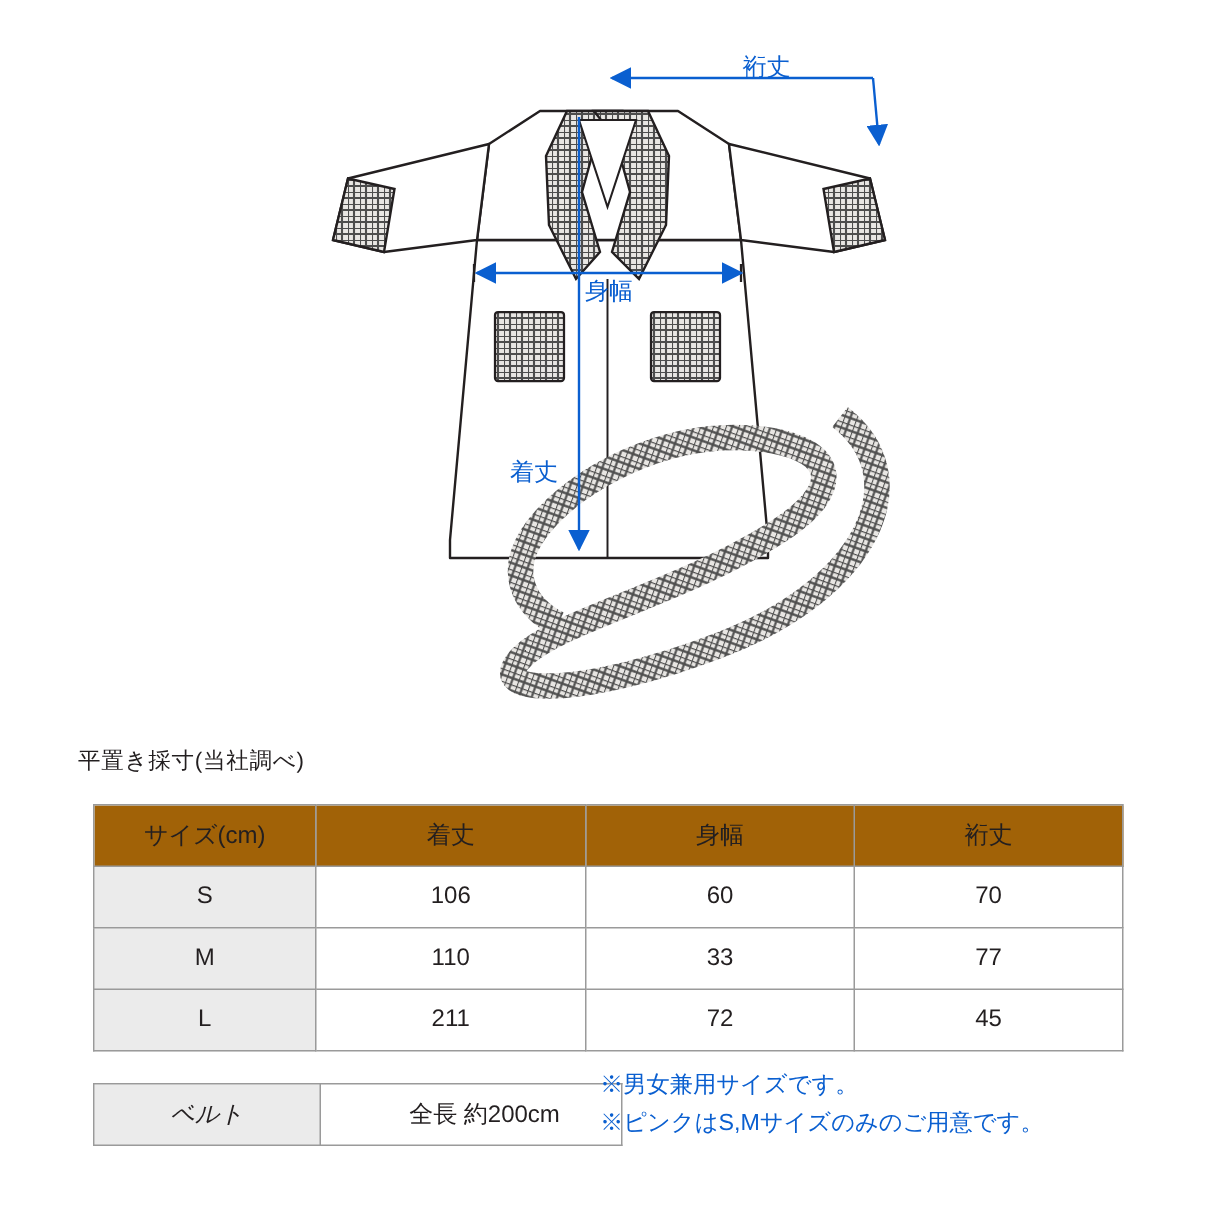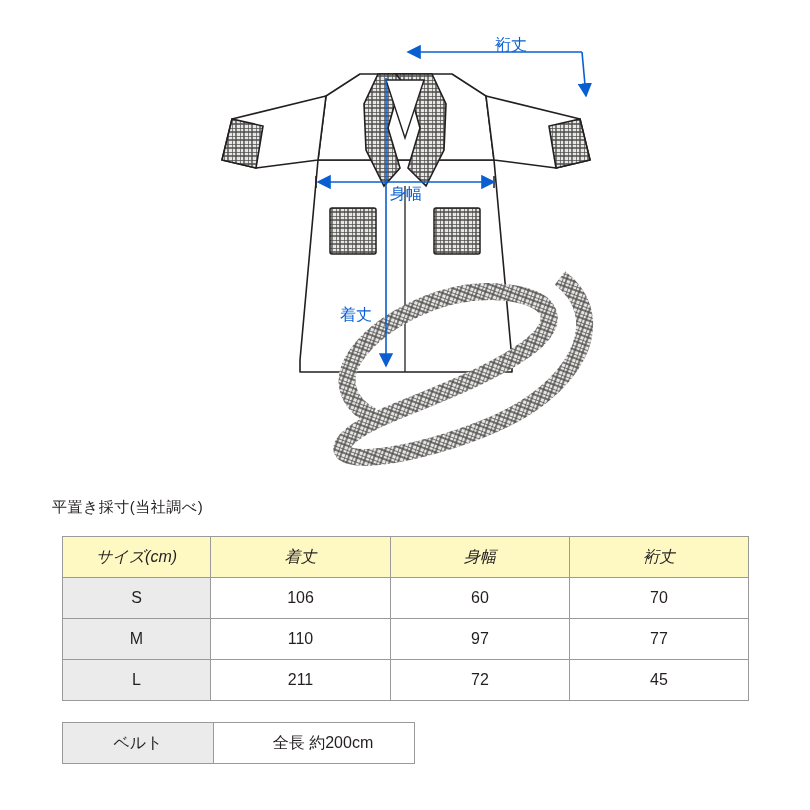--- a/index.html
+++ b/index.html
@@ -57,22 +57,21 @@
   #size-table th, #size-table td {
     border: 1px solid #9a9a9a;
     height: 38px;
     text-align: center;
     vertical-align: middle;
     font-size: 16px;
     font-weight: normal;
     color: #231f20;
   }
   #size-table thead th {
-    background: #fef9c3;
-    font-style: italic;
+    background: #a16207;
   }
   #size-table tbody td {
     background: #ffffff;
   }
   #size-table tbody td.size-label {
     background: #ebebeb;
   }
   #size-table col.c1 { width: 148px; }
   #size-table col.c2 { width: 180px; }
   #size-table col.c3 { width: 179px; }
@@ -90,20 +89,21 @@
     border: 1px solid #9a9a9a;
     height: 38px;
     text-align: center;
     vertical-align: middle;
     font-size: 16px;
     color: #231f20;
   }
   #belt-table td.belt-label {
     width: 148px;
     background: #ebebeb;
+    font-style: italic;
   }
   #belt-table td.belt-value {
     width: 180px;
     background: #ffffff;
     padding-left: 19px;
   }
 
   
   #notes {
     position: absolute;
@@ -237,35 +237,39 @@
     <tbody>
       <tr>
         <td class="size-label">S</td>
         <td>106</td>
         <td>60</td>
         <td>70</td>
       </tr>
       <tr>
         <td class="size-label">M</td>
         <td>110</td>
-        <td>97</td>
+        <td>33</td>
         <td>77</td>
       </tr>
       <tr>
         <td class="size-label">L</td>
         <td>211</td>
         <td>72</td>
         <td>45</td>
       </tr>
     </tbody>
   </table>
 
   <table id="belt-table">
     <tbody>
       <tr>
         <td class="belt-label">ベルト</td>
         <td class="belt-value">全長 約200cm</td>
       </tr>
     </tbody>
   </table>
 
+  <div id="notes">
+    <div>※男女兼用サイズです。</div>
+    <div>※ピンクはS,Mサイズのみのご用意です。</div>
+  </div>
 
 </div>
 
 </body></html>

